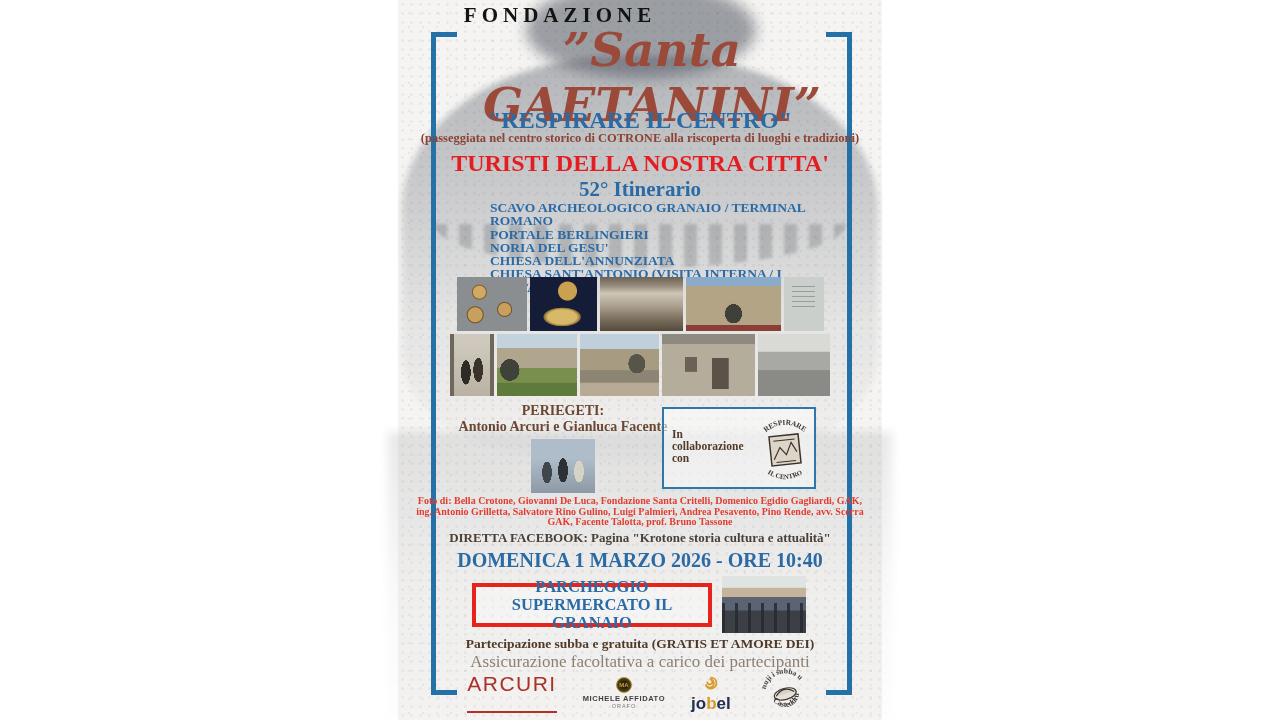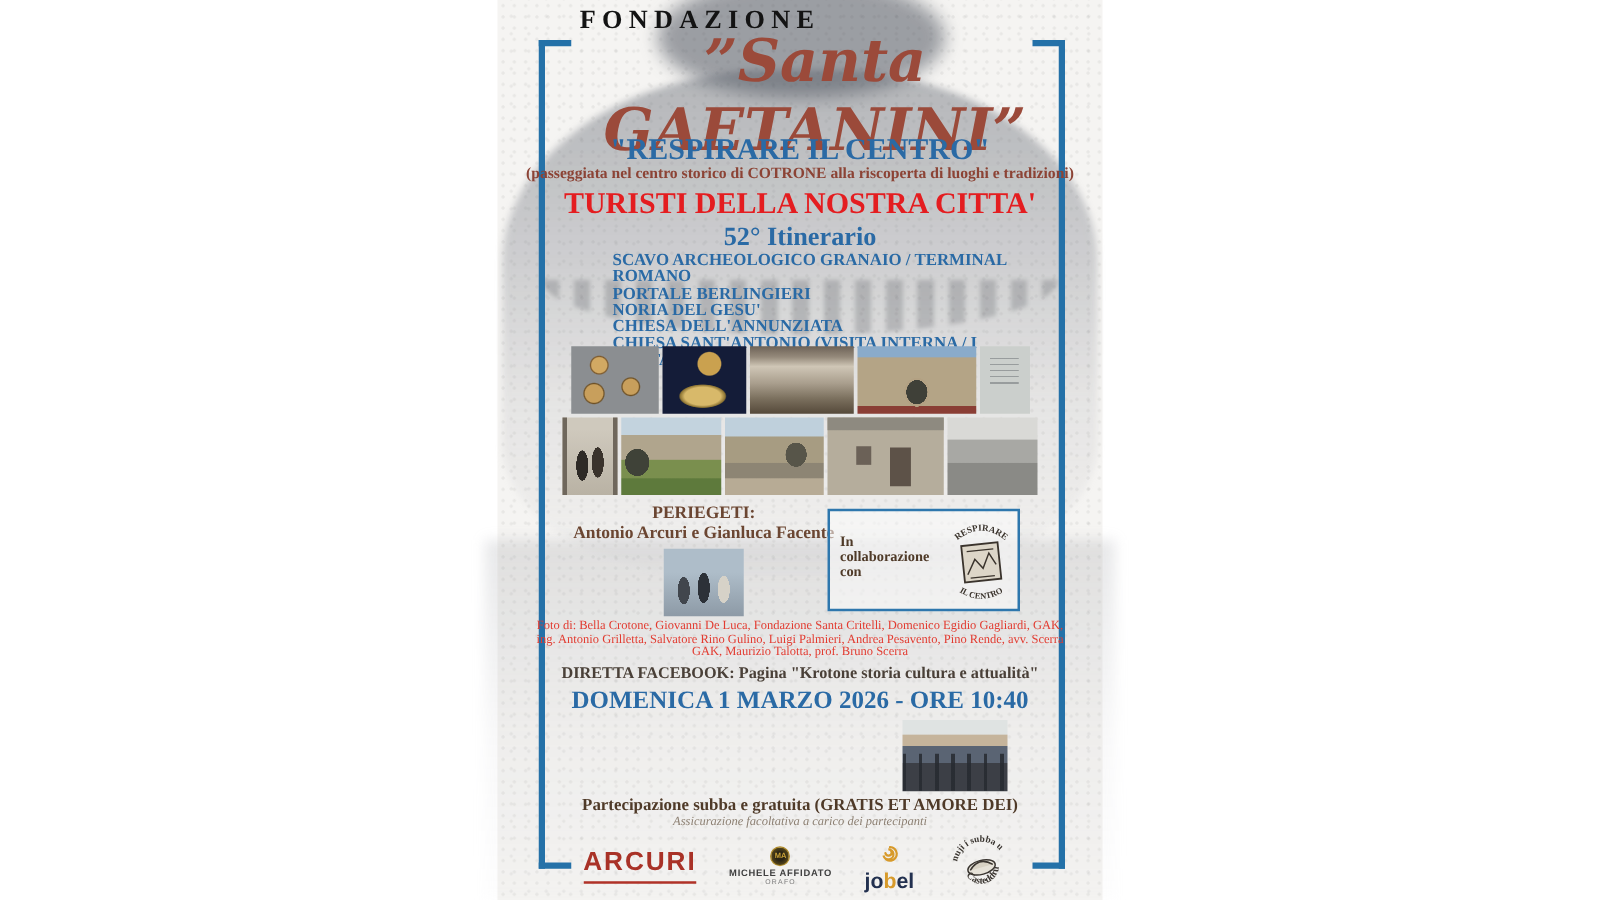--- a/index.html
+++ b/index.html
@@ -106,44 +106,44 @@
             radial-gradient(ellipse 8px 18px at 25% 62%, #41464d 0 60%, transparent 61%),
             radial-gradient(ellipse 8px 20px at 50% 58%, #2c3138 0 60%, transparent 61%),
             radial-gradient(ellipse 8px 18px at 75% 60%, #d6d2c8 0 60%, transparent 61%),
             linear-gradient(180deg,#aebdc9 0 35%, #8d9aa6 100%); }
 
   .collab { position:absolute; left:264px; top:407px; width:154px; height:82px;
             border:2px solid #2e77ad; background:rgba(252,252,251,0.55); z-index:3;
             display:flex; align-items:center; padding:0 4px 4px 8px; gap:4px; }
   .collab-label { flex:1; font-size:11.5px; font-weight:700; color:#4f3a28; text-align:left; }
 
-  .credits { top:496px; font-size:10px; font-weight:400; color:#e23b30; line-height:10.6px; }
+  .credits { top:496px; font-size:10px; font-weight:700; color:#e23b30; line-height:10.6px; }
   .diretta { top:530px; font-size:13px; font-weight:700; color:#4a4038; }
   .domenica{ top:549px; font-size:20px; font-weight:700; color:#2a6aa5; }
 
   .parkbox { position:absolute; left:74px; top:583px; width:240px; height:44px;
              border:4px solid #e8231d; background:rgba(255,255,255,0.35); z-index:3;
              display:flex; flex-direction:column; justify-content:center;
              text-align:center; color:#2a6aa5; font-weight:700; font-size:16.5px;
              line-height:18px; }
   .ph-park { position:absolute; left:324px; top:576px; width:84px; height:57px; z-index:3;
              background-image:
                repeating-linear-gradient(90deg, rgba(38,42,48,0.85) 0 3px, transparent 3px 13px),
                linear-gradient(180deg,#dfe3e2 0 20%, #c5b49b 21% 36%, #5a6473 37% 60%, #3c3f46 61% 100%);
              background-size:100% 52%, 100% 100%;
              background-position:0 100%, 0 0; background-repeat:no-repeat; }
 
   .partecipazione { top:636px; font-size:13.5px; font-weight:700; color:#4f3a28; }
-  .assicurazione  { top:652px; font-size:10px; color:#8d8073;font-style:italic; }
+  .assicurazione  { top:652px; font-size:17px; color:#8d8073; }
 
   .logos { position:absolute; left:0; top:666px; width:100%; height:54px; z-index:4;
            display:flex; justify-content:center; align-items:center; gap:26px; }
-  .lg-arcuri { font-family:"Liberation Sans", sans-serif; font-size:21px; font-weight:700;
+  .lg-arcuri { font-family:"Liberation Sans", sans-serif; font-size:21px; font-weight:400;
                letter-spacing:1.5px; color:#a93227; border-bottom:2px solid #b03227;
-               padding-bottom:4px; line-height:22px; }
+               padding-bottom:16px; line-height:22px; }
   .lg-affidato { text-align:center; font-family:"Liberation Sans", sans-serif; }
   .lg-affidato .emblem { width:16px; height:16px; margin:0 auto 1px; border-radius:50%;
                background:radial-gradient(circle,#2a2414 35%, #6e5a1e 90%);
                border:1px solid #b08c2c; color:#c9a237; font-size:6px; line-height:14px;
                text-align:center; font-weight:700; }
   .lg-affidato .nm { font-size:7.5px; letter-spacing:0.6px; color:#414141; font-weight:700; }
   .lg-affidato .sb { font-size:5.5px; letter-spacing:1px; color:#7a7a7a; }
   .lg-jobel { text-align:center; }
   .lg-jobel .word { font-size:17px; font-weight:700; color:#22304f; line-height:14px;
                     font-family:"Liberation Sans", sans-serif; }
@@ -217,26 +217,30 @@
         </g>
         <text font-size="7" font-weight="bold" fill="#3a332c" font-family="Liberation Serif, serif">
           <textPath href="#arcB" startOffset="50%" text-anchor="middle">IL CENTRO</textPath>
         </text>
       </svg>
     </div>
 
     <div class="t credits">
       <div>Foto di: Bella Crotone, Giovanni De Luca, Fondazione Santa Critelli, Domenico Egidio Gagliardi, GAK,</div>
       <div>ing. Antonio Grilletta, Salvatore Rino Gulino, Luigi Palmieri, Andrea Pesavento, Pino Rende, avv. Scerra</div>
-      <div>GAK, Maurizio Talotta, prof. Bruno Scerra</div>
+      <div>GAK, Facente Talotta, prof. Bruno Tassone</div>
     </div>
 
     <div class="t diretta">DIRETTA FACEBOOK: Pagina "Krotone storia cultura e attualità"</div>
     <div class="t domenica">DOMENICA 1 MARZO 2026 - ORE 10:40</div>
 
+    <div class="parkbox">
+      <div>PARCHEGGIO</div>
+      <div>SUPERMERCATO IL GRANAIO</div>
+    </div>
     <div class="ph-park"></div>
 
     <div class="t partecipazione">Partecipazione subba e gratuita (GRATIS ET AMORE DEI)</div>
     <div class="t assicurazione">Assicurazione facoltativa a carico dei partecipanti</div>
 
     <div class="logos">
       <div class="lg-arcuri">ARCURI</div>
 
       <div class="lg-affidato">
         <div class="emblem">MA</div>

